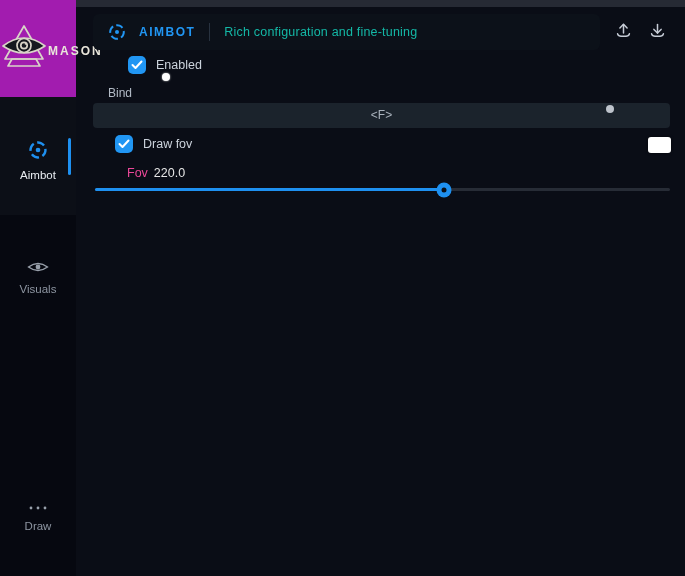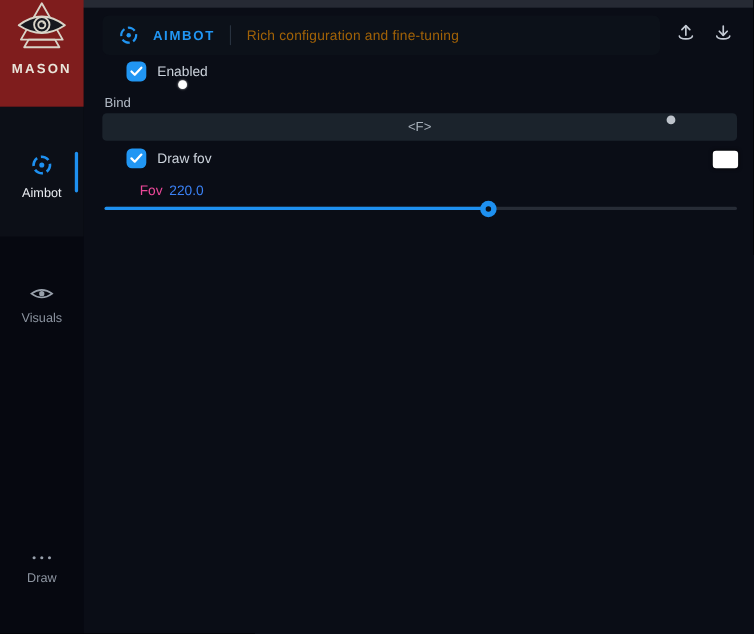--- a/index.html
+++ b/index.html
@@ -8,38 +8,38 @@
     background:#0a0d16; font-family:"Liberation Sans", sans-serif;
     -webkit-font-smoothing:antialiased;
   }
   .abs { position:absolute; }
 
   
   .top-strip   { left:0; top:0; width:685px; height:7px; background:#262a34; }
   .content-bg  { left:76px; top:7px; width:609px; height:569px; background:#0a0d16; }
   .sidebar-bg  { left:0; top:7px; width:76px; height:569px; background:#060810; }
   .active-tile { left:0; top:97px; width:76px; height:118px; background:#0c0f17; }
-  .logo-block  { left:0; top:0; width:76px; height:97px; background:#7f1d1d;
-                 display:flex; flex-direction:column; align-items:center; justify-content:flex-start;
+  .logo-block  { left:0; top:0; width:76px; height:97px; background:#a21caf;
+                 display:flex; flex-direction:row; align-items:center; justify-content:flex-start;
                  padding-top:1px; box-sizing:border-box; }
   .logo-label  { margin-top:3px; color:#e9e5da; font-size:12px; font-weight:bold; letter-spacing:2px; }
 
   
   .nav-item { left:0; width:76px; text-align:center; cursor:pointer; }
   .nav-item .nav-label { display:block; margin-top:4px; font-size:11.5px; color:#8d95a1; }
   .nav-item.active .nav-label { color:#e9ecf1; }
   .nav-indicator { left:68px; top:138px; width:3px; height:37px; background:#1e90f0; border-radius:2px; }
 
   
   .header-panel { left:93px; top:14px; width:507px; height:36px; background:#0c1119;
                   border-radius:6px; display:flex; align-items:center; }
   .hdr-cross  { margin-left:14px; display:flex; }
   .hdr-title  { margin-left:12px; color:#2196f3; font-size:12px; font-weight:bold; letter-spacing:1.5px; }
   .hdr-div    { width:1px; height:18px; background:#28323f; margin:0 14px; }
-  .hdr-sub    { color:#a16207; font-size:12.5px; letter-spacing:.2px; }
+  .hdr-sub    { color:#14b8a6; font-size:12.5px; letter-spacing:.2px; }
   .icon-btn   { width:24px; height:24px; display:flex; align-items:center; justify-content:center;
                 cursor:pointer; border-radius:4px; }
 
   
   .check-row { display:flex; align-items:center; cursor:pointer; }
   .checkbox  { width:18px; height:18px; border-radius:5px; background:#242c36;
                display:flex; align-items:center; justify-content:center; flex:0 0 auto; }
   .checkbox svg { display:none; }
   .checkbox.checked { background:#2196f3; }
   .checkbox.checked svg { display:block; }
@@ -49,21 +49,21 @@
   .bind-input { left:93px; top:103px; width:577px; height:25px; background:#1b232c;
                 border-radius:4px; color:#a9b2bc; font-size:12px; text-align:center;
                 line-height:25px; cursor:pointer; }
   .bind-dot { left:606px; top:105px; width:8px; height:8px; border-radius:50%; background:#bdc3cb; }
 
   .swatch { left:648px; top:137px; width:23px; height:16px; border-radius:3px;
             background:#fff; cursor:pointer; box-shadow:0 0 3px rgba(0,0,0,.6); }
 
   .fov-row { left:95px; top:166px; display:flex; font-size:12.5px; }
   .fov-label { color:#ec4899;margin-left:32px; }
-  .fov-value { color:#3b82f6; margin-left:6px;text-align:right; }
+  .fov-value { color:#e5e5e5; margin-left:6px;text-align:right; }
 
   .slider-track { left:95px; top:188px; width:575px; height:3px; background:#272c36;
                   border-radius:2px; cursor:pointer; }
   .slider-fill  { position:absolute; left:0; top:0; height:3px; background:#1e90f0; border-radius:2px; }
   .slider-handle{ position:absolute; top:50%; transform:translate(-50%,-50%);
                   width:15px; height:15px; border-radius:50%; background:#1e90f0;
                   display:flex; align-items:center; justify-content:center; cursor:grab; }
   .slider-handle::after { content:""; width:5px; height:5px; border-radius:50%; background:#0b1018; }
 
   .cursor-dot { left:162px; top:73px; width:8px; height:8px; border-radius:50%;
@@ -150,34 +150,34 @@
   <div class="abs icon-btn" style="left:645px; top:20px;">
     <span>
       <svg width="19" height="19" viewBox="0 0 19 19" fill="none" stroke="#c6ccd6" stroke-width="1.5" stroke-linecap="round" stroke-linejoin="round">
         <path d="M9.5 3.6 V12"></path>
         <path d="M5.9 8.4 L9.5 12.1 L13.1 8.4"></path>
         <path d="M3.6 12.8 C4.2 16.2 14.8 16.2 15.4 12.8"></path>
       </svg>
     </span>
   </div>
 
-  <div class="abs check-row" style="left:82px; top:56px;padding-left:33px;">
+  <div class="abs check-row" style="left:95px; top:56px;padding-left:33px;">
     <span class="checkbox checked">
       <span>
         <svg width="12" height="10" viewBox="0 0 12 10">
           <path d="M1.5 5 L4.5 8 L10.5 1.5" fill="none" stroke="#fff" stroke-width="2" stroke-linecap="round" stroke-linejoin="round"></path>
         </svg>
       </span>
     </span>
     <span class="check-label">Enabled</span>
   </div>
 
   <div class="abs cursor-dot"></div>
 
-  <div class="abs field-label" style="left:95px; top:86px;">Bind</div>
+  <div class="abs field-label" style="left:108px; top:86px;">Bind</div>
   <div class="abs bind-input">&lt;F&gt;</div>
   <div class="abs bind-dot"></div>
 
   <div class="abs check-row" style="left:95px; top:135px;padding-left:20px;">
     <span class="checkbox checked">
       <span>
         <svg width="12" height="10" viewBox="0 0 12 10">
           <path d="M1.5 5 L4.5 8 L10.5 1.5" fill="none" stroke="#fff" stroke-width="2" stroke-linecap="round" stroke-linejoin="round"></path>
         </svg>
       </span>

